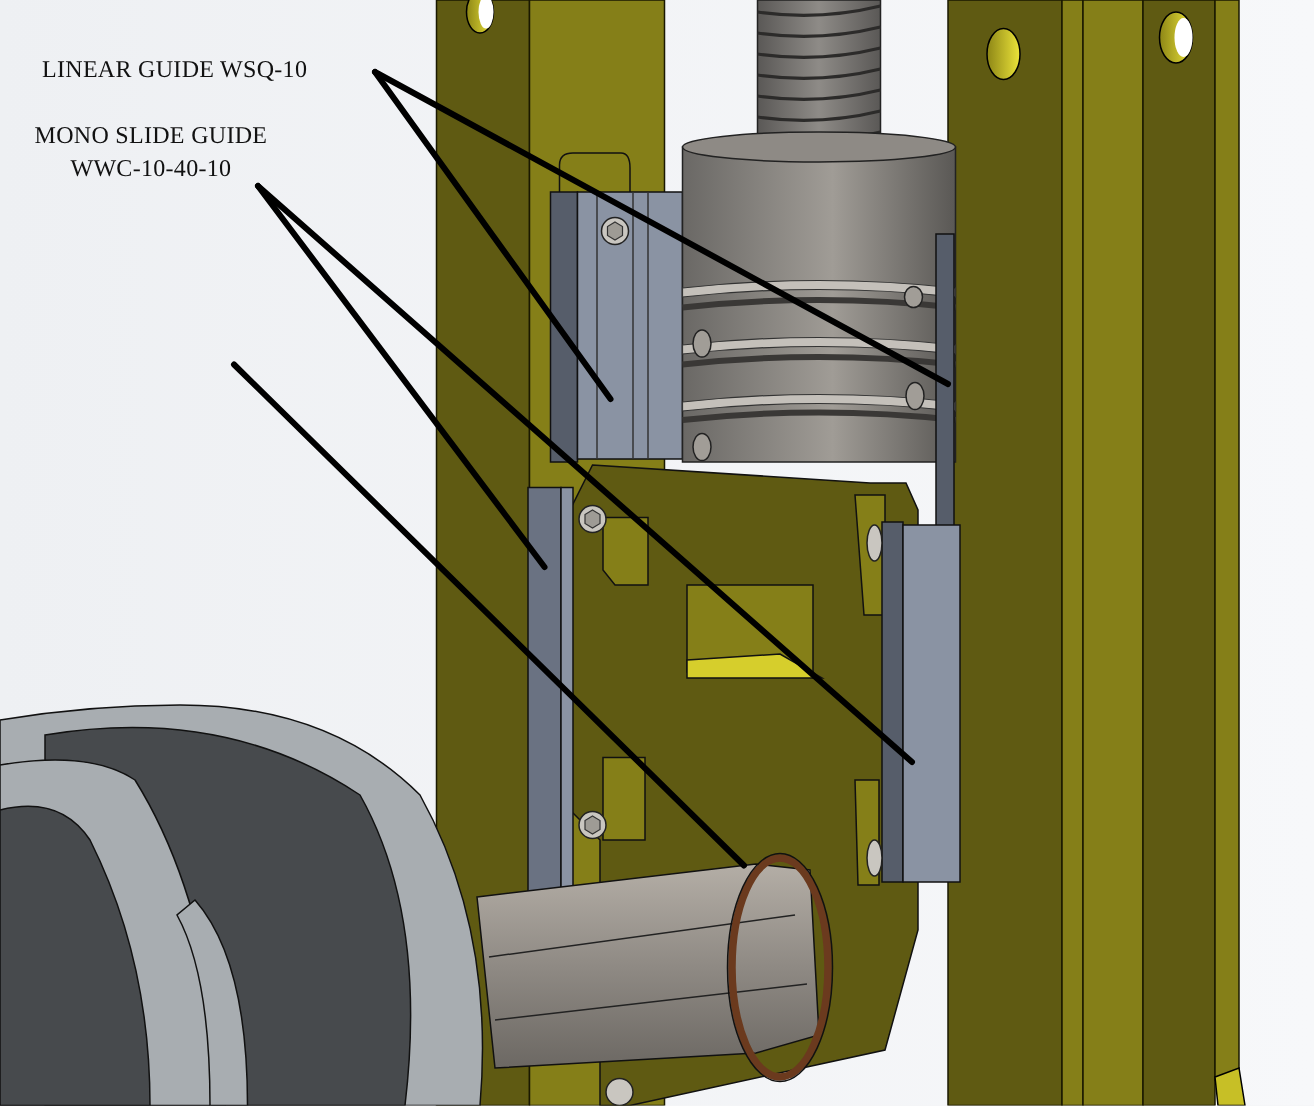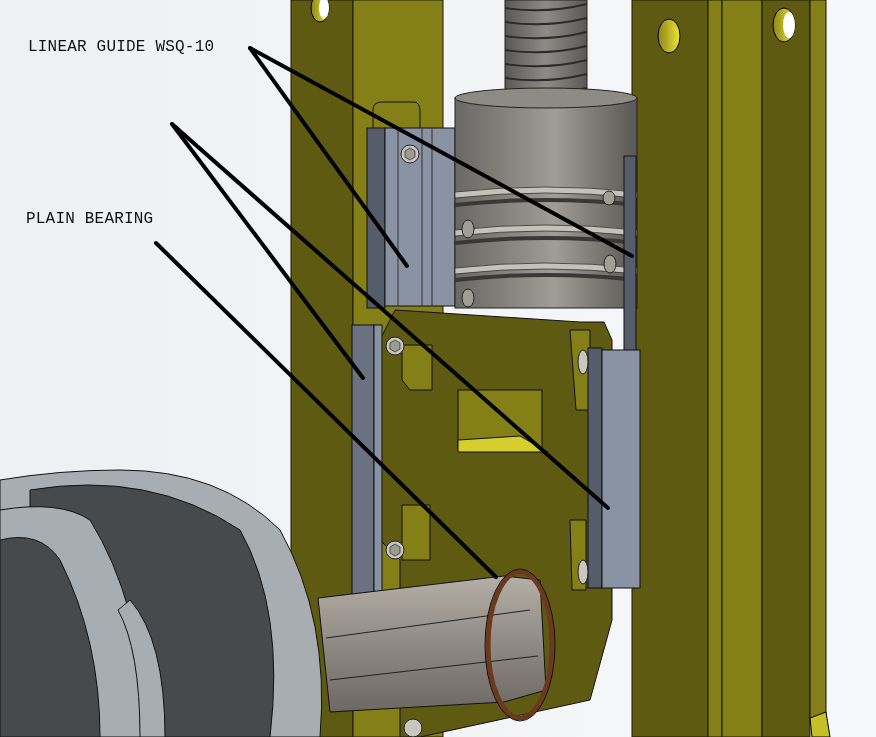--- a/index.html
+++ b/index.html
@@ -1,18 +1,18 @@
 <!DOCTYPE html>
 <html><head>
   <meta charset="utf-8">
   <style>
     html, body { margin: 0; padding: 0; }
     body { width: 876px; height: 737px; overflow: hidden; background: #f4f5f7; position: relative; font-family: "Liberation Sans", sans-serif; }
     #canvas { position: absolute; left: 0; top: 0; width: 876px; height: 737px; }
-    .label { position: absolute; font-family: Liberation Mono, monospace; font-size: 16px; color: #111; line-height: 22px; white-space: nowrap; letter-spacing: 0.2px; text-align: center; }
+    .label { position: absolute; font-family: Liberation Serif, serif; font-size: 16px; color: #111; line-height: 22px; white-space: nowrap; letter-spacing: 0.2px; text-align: center; }
   </style>
 </head>
 <body>
 
 <svg id="canvas" viewBox="0 0 876 737" xmlns="http://www.w3.org/2000/svg">
   <defs>
     <linearGradient id="bg" x1="0" y1="0" x2="1" y2="0">
       <stop offset="0" stop-color="#eef0f3"></stop>
       <stop offset="1" stop-color="#f7f8fa"></stop>
     </linearGradient>
@@ -161,17 +161,18 @@
     <line x1="172" y1="124" x2="608" y2="508"></line>
     <line x1="156" y1="243" x2="496" y2="577"></line>
   </g>
 </svg>
 
 <div class="label" style="left:28px; top:36px;">
   <span>LINEAR GUIDE WSQ-10</span>
 </div>
 
 <div class="label" style="left:23px; top:80px;">
+  <div>MONO SLIDE GUIDE</div>
+  <div>WWC-10-40-10</div>
 </div>
 
 <div class="label" style="left:26px; top:208px;">
-  <div>PLAIN BEARING</div>
 </div>
 
 </body></html>

